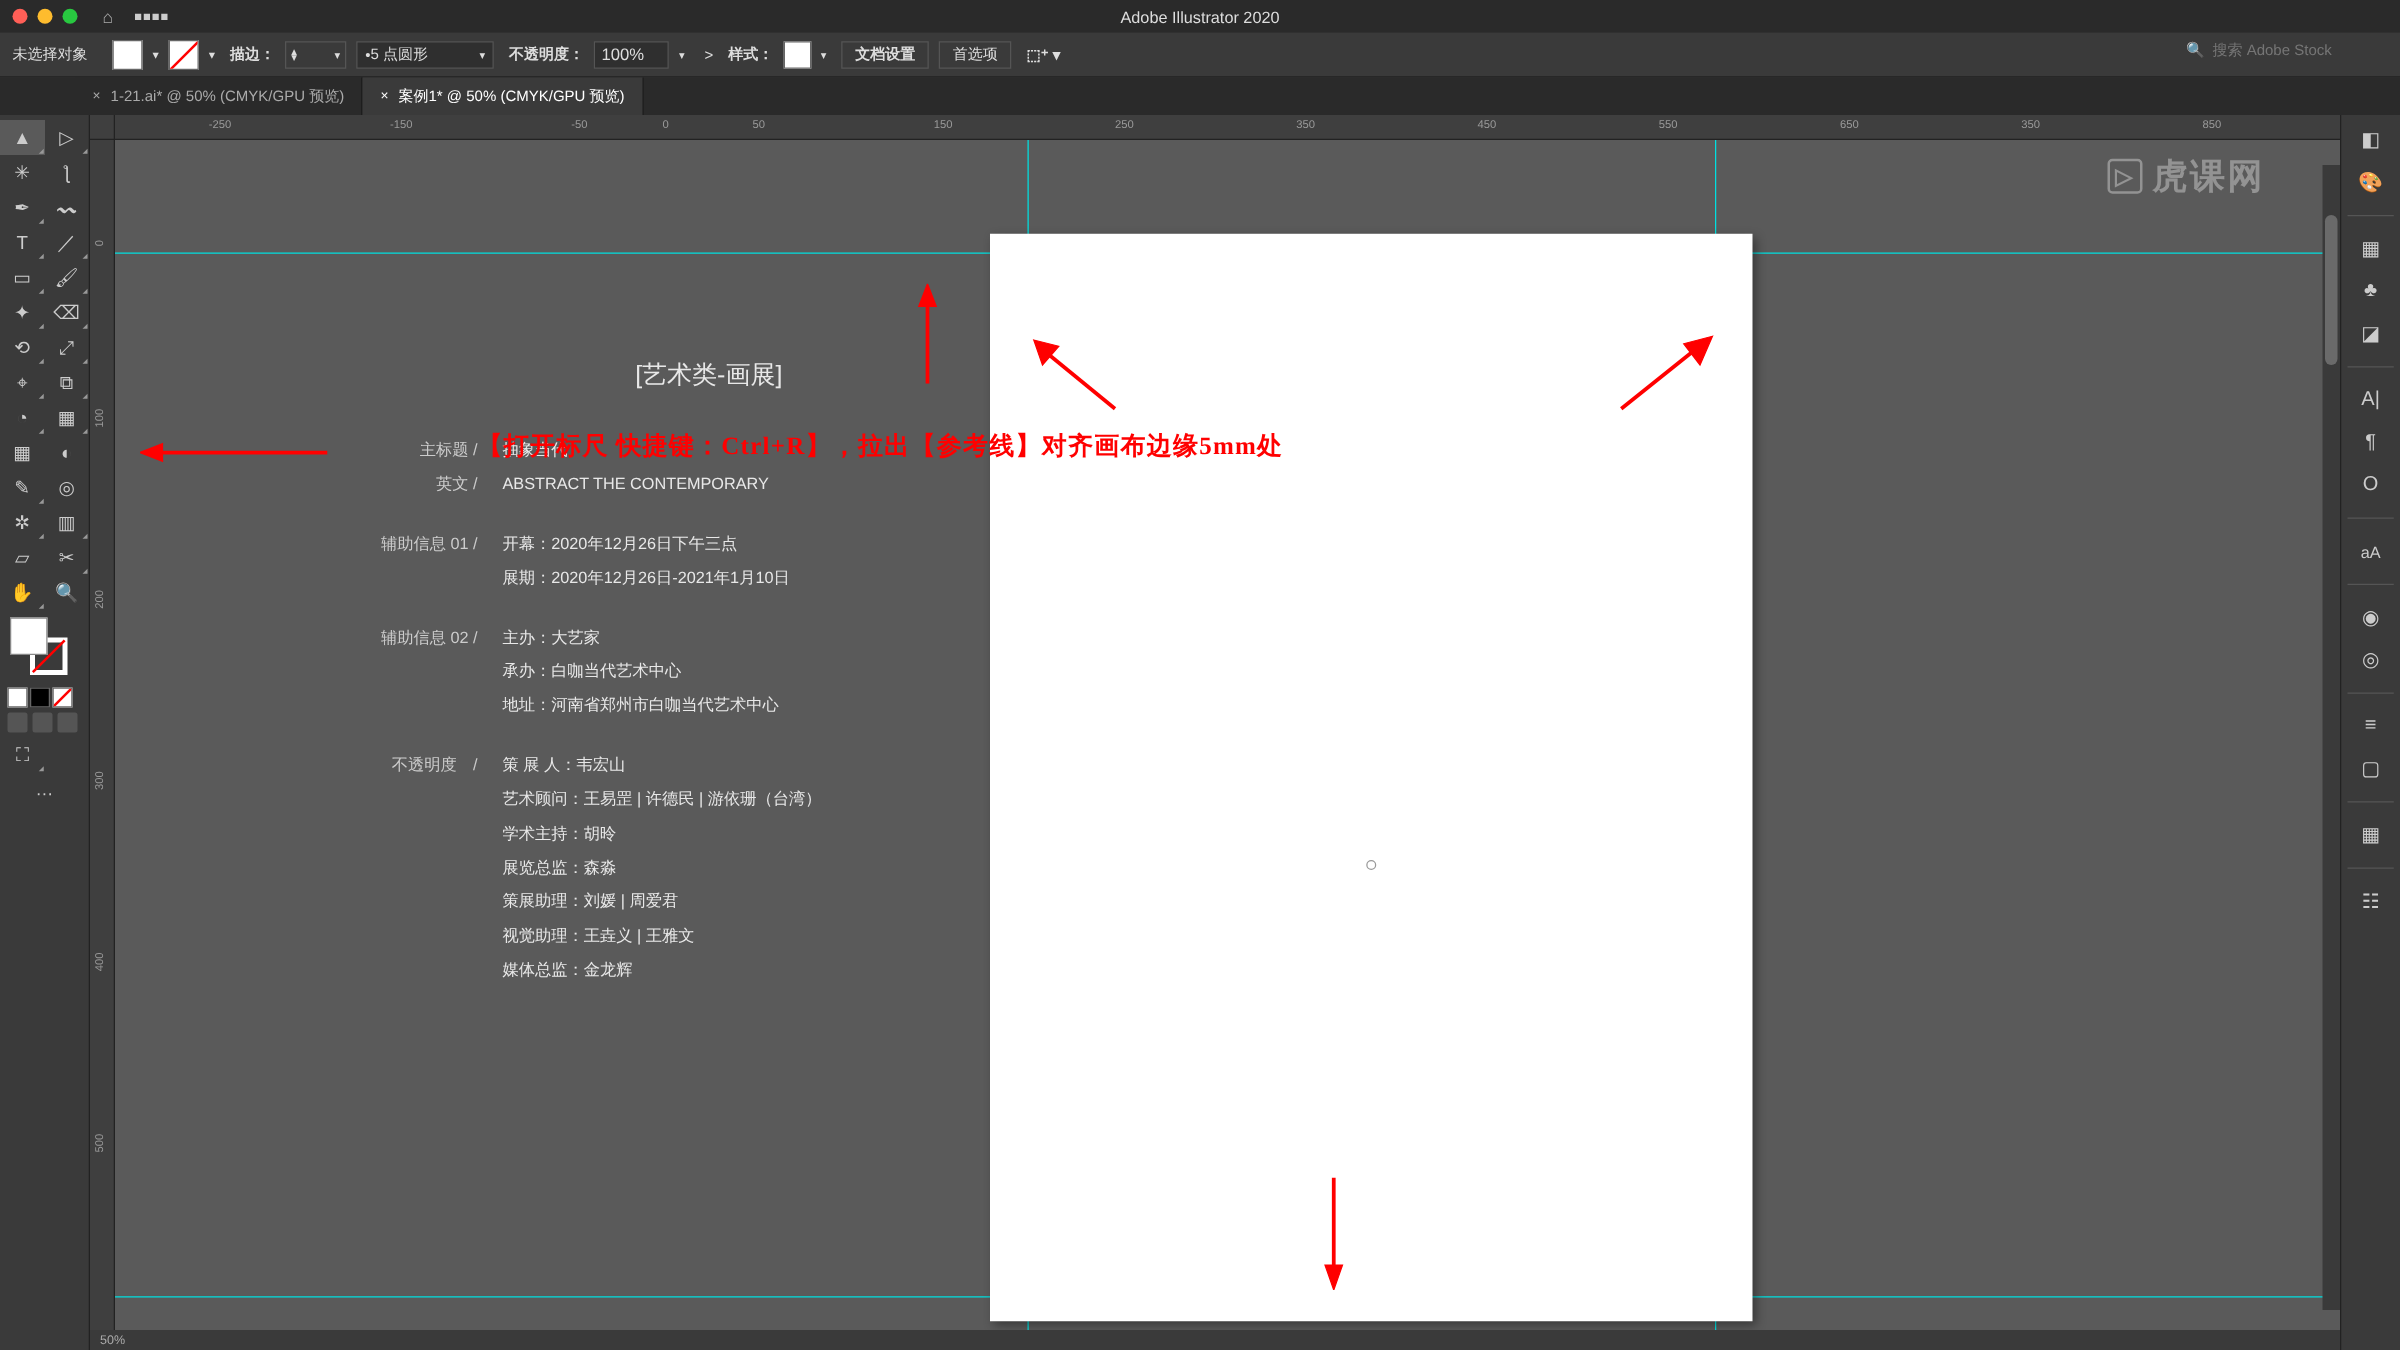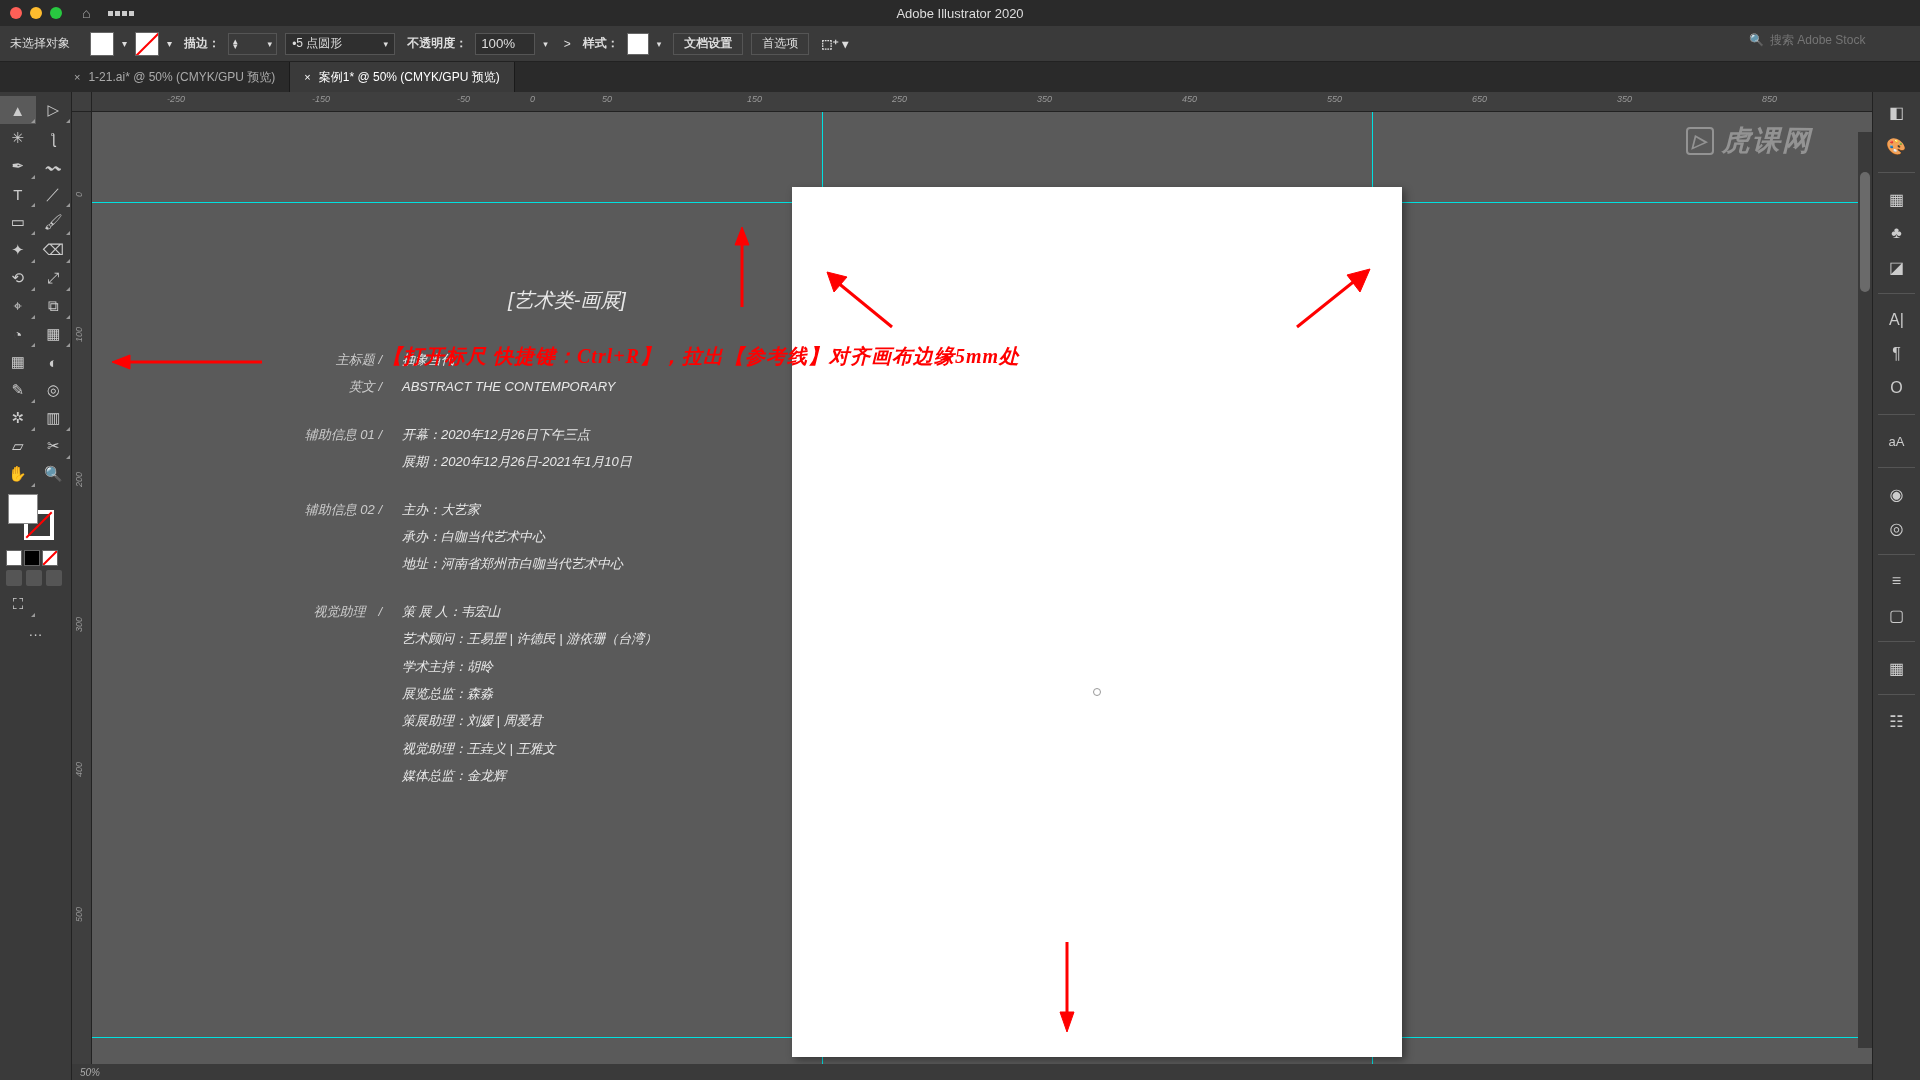--- a/index.html
+++ b/index.html
@@ -57,21 +57,21 @@
 .mini-sw { width: 16px; height: 16px; border: 1px solid #666; }
 .mini-sw.white { background: #fff; }
 .mini-sw.black { background: #000; }
 .mini-sw.red-slash { background: #fff; position: relative; overflow: hidden; }
 .mini-sw.red-slash::after { content: ''; position: absolute; width: 22px; height: 2px; background: red; top: 6px; left: -4px; transform: rotate(-45deg); }
 .mode-row { display: flex; gap: 4px; padding: 4px 6px; }
 .mode-btn { width: 16px; height: 16px; background: #555; border-radius: 2px; }
 .edit-btn { margin: 6px; padding: 2px; text-align: center; font-size: 14px; }
 
 
-.canvas-area { flex: 1; position: relative; background: #0c4a6e; overflow: hidden; font-style: italic; }
+.canvas-area { flex: 1; position: relative; background: #0c4a6e; overflow: hidden; }
 .ruler-h { position: absolute; top: 0; left: 20px; right: 0; height: 20px; background: #3f3f3f; border-bottom: 1px solid #222; font-size: 9px; color: #999; }
 .ruler-h .tick { position: absolute; top: 2px; }
 .ruler-v { position: absolute; top: 20px; left: 0; bottom: 0; width: 20px; background: #3f3f3f; border-right: 1px solid #222; font-size: 9px; color: #999; }
 .ruler-v .tick { position: absolute; left: 2px; transform: rotate(-90deg); transform-origin: left top; }
 .ruler-corner { position: absolute; top: 0; left: 0; width: 20px; height: 20px; background: #3f3f3f; border-right: 1px solid #222; border-bottom: 1px solid #222; }
 .viewport { position: absolute; top: 20px; left: 20px; right: 0; bottom: 16px; background: #5a5a5a; }
 .artboard { position: absolute; top: 75px; left: 700px; width: 610px; height: 870px; background: #fff; box-shadow: 3px 3px 8px rgba(0,0,0,0.4); }
 .guide-h { position: absolute; left: 0; right: 0; height: 1px; background: #00e0e0; }
 .guide-v { position: absolute; top: 0; bottom: 0; width: 1px; background: #00e0e0; }
 .statusbar { position: absolute; bottom: 0; left: 0; right: 0; height: 16px; background: #3a3a3a; display: flex; align-items: center; padding: 0 8px; font-size: 10px; color: #aaa; }
@@ -313,21 +313,21 @@
               <div class="info-label"></div>
               <div class="info-value">承办：白咖当代艺术中心</div>
             </div>
           <div class="info-row">
               <div class="info-label"></div>
               <div class="info-value">地址：河南省郑州市白咖当代艺术中心</div>
             </div>
         </div>
         <div class="info-group">
           <div class="info-row">
-              <div class="info-label">视觉助理　/</div>
+              <div class="info-label">不透明度　/</div>
               <div class="info-value">策  展  人：韦宏山</div>
             </div>
           <div class="info-row">
               <div class="info-label"></div>
               <div class="info-value">艺术顾问：王易罡 | 许德民 | 游依珊（台湾）</div>
             </div>
           <div class="info-row">
               <div class="info-label"></div>
               <div class="info-value">学术主持：胡昤</div>
             </div>

